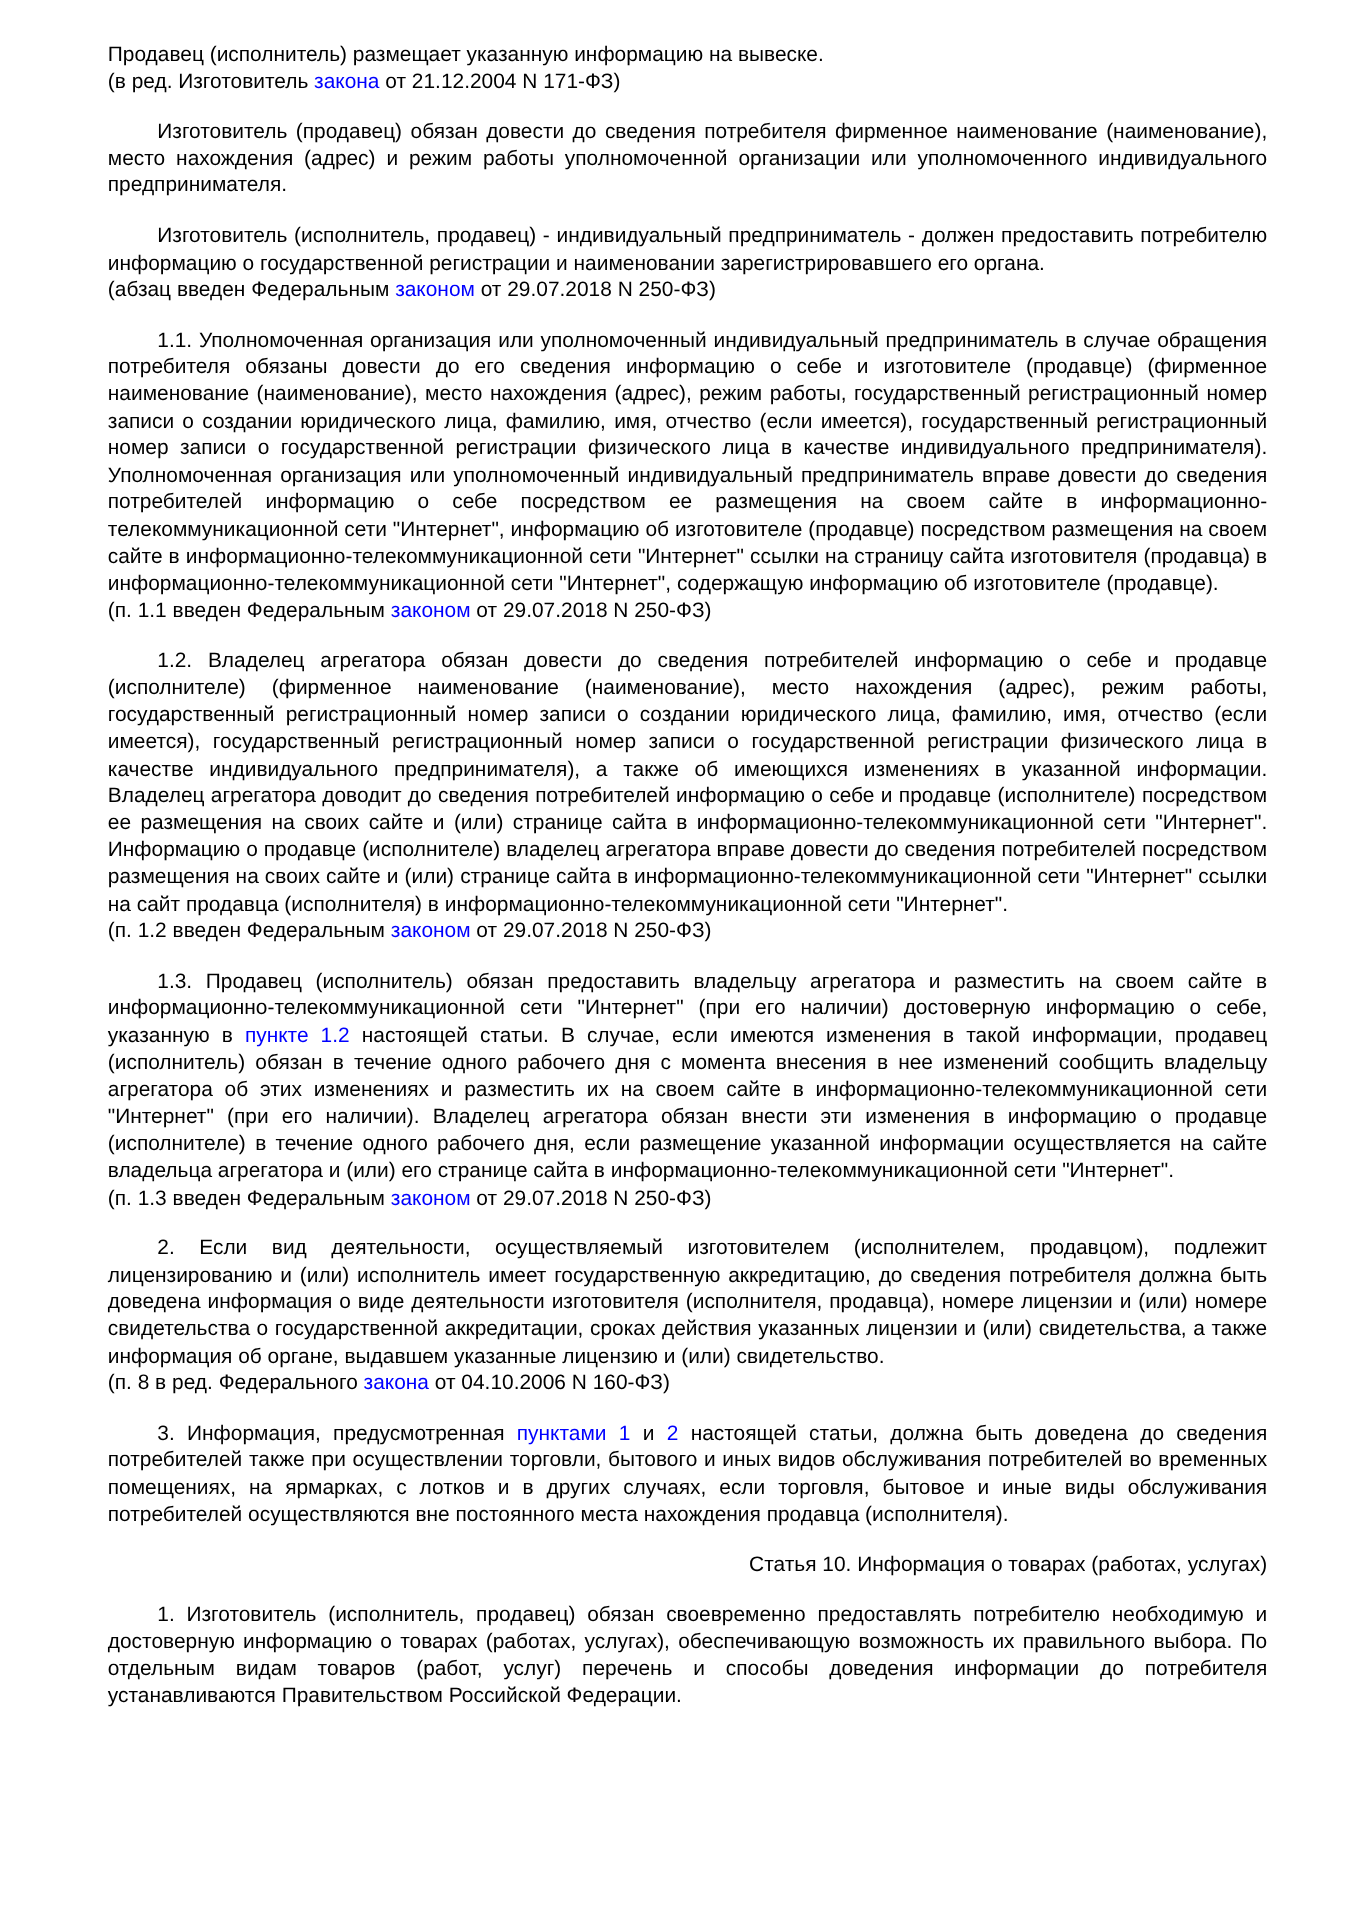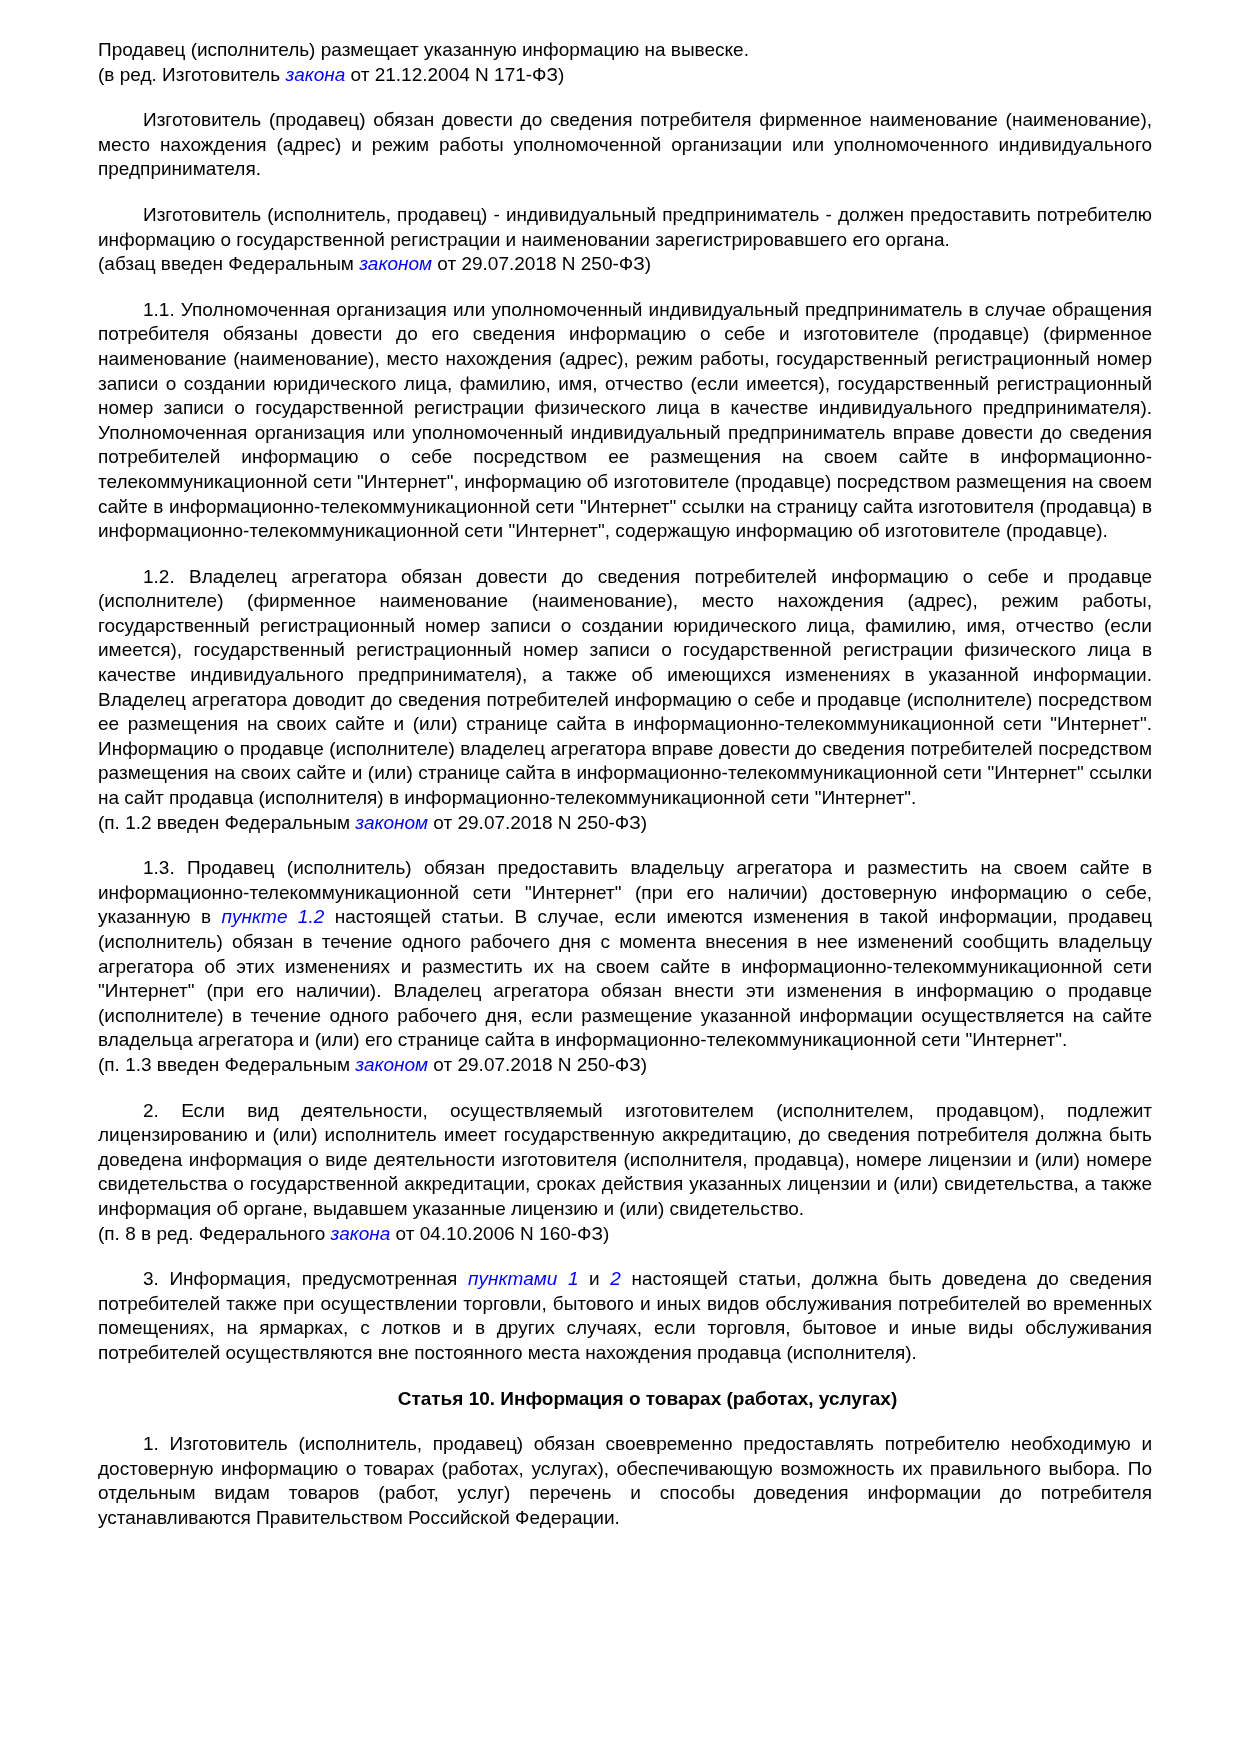--- a/index.html
+++ b/index.html
@@ -31,40 +31,40 @@
     margin-top: 0;
     text-align: left;
   }
   .doc p:first-child {
     margin-top: 0;
   }
   .doc p.indent {
     text-indent: 45px;
   }
   .doc p.heading {
-    font-weight: bold;
-    text-align: center;
+    font-weight: normal;
+    text-align: right;
   }
   a.law-link {
     color: #0000ff;
     text-decoration: none;
     cursor: pointer;
-    font-style: italic;
   }
 </style>
 </head>
 <body style="background: rgb(255, 255, 255); color: rgb(0, 0, 0);">
 
 <div class="doc">
     <p class="paragraph"><span>Продавец (исполнитель) размещает указанную информацию на вывеске.</span></p>
     <p class="note"><span>(в ред. Изготовитель </span><a href="#" class="law-link" style="color: rgb(0, 0, 255);">закона</a><span> от 21.12.2004 N 171-ФЗ)</span></p>
     <p class="paragraph indent"><span>Изготовитель (продавец) обязан довести до сведения потребителя фирменное наименование (наименование), место нахождения (адрес) и режим работы уполномоченной организации или уполномоченного индивидуального предпринимателя.</span></p>
     <p class="paragraph indent"><span>Изготовитель (исполнитель, продавец) - индивидуальный предприниматель - должен предоставить потребителю информацию о государственной регистрации и наименовании зарегистрировавшего его органа.</span></p>
     <p class="note"><span>(абзац введен Федеральным </span><a href="#" class="law-link" style="color: rgb(0, 0, 255);">законом</a><span> от 29.07.2018 N 250-ФЗ)</span></p>
     <p class="paragraph indent"><span>1.1. Уполномоченная организация или уполномоченный индивидуальный предприниматель в случае обращения потребителя обязаны довести до его сведения информацию о себе и изготовителе (продавце) (фирменное наименование (наименование), место нахождения (адрес), режим работы, государственный регистрационный номер записи о создании юридического лица, фамилию, имя, отчество (если имеется), государственный регистрационный номер записи о государственной регистрации физического лица в качестве индивидуального предпринимателя). Уполномоченная организация или уполномоченный индивидуальный предприниматель вправе довести до сведения потребителей информацию о себе посредством ее размещения на своем сайте в информационно-телекоммуникационной сети "Интернет", информацию об изготовителе (продавце) посредством размещения на своем сайте в информационно-телекоммуникационной сети "Интернет" ссылки на страницу сайта изготовителя (продавца) в информационно-телекоммуникационной сети "Интернет", содержащую информацию об изготовителе (продавце).</span></p>
+    <p class="note"><span>(п. 1.1 введен Федеральным </span><a href="#" class="law-link" style="color: rgb(0, 0, 255);">законом</a><span> от 29.07.2018 N 250-ФЗ)</span></p>
     <p class="paragraph indent"><span>1.2. Владелец агрегатора обязан довести до сведения потребителей информацию о себе и продавце (исполнителе) (фирменное наименование (наименование), место нахождения (адрес), режим работы, государственный регистрационный номер записи о создании юридического лица, фамилию, имя, отчество (если имеется), государственный регистрационный номер записи о государственной регистрации физического лица в качестве индивидуального предпринимателя), а также об имеющихся изменениях в указанной информации. Владелец агрегатора доводит до сведения потребителей информацию о себе и продавце (исполнителе) посредством ее размещения на своих сайте и (или) странице сайта в информационно-телекоммуникационной сети "Интернет". Информацию о продавце (исполнителе) владелец агрегатора вправе довести до сведения потребителей посредством размещения на своих сайте и (или) странице сайта в информационно-телекоммуникационной сети "Интернет" ссылки на сайт продавца (исполнителя) в информационно-телекоммуникационной сети "Интернет".</span></p>
     <p class="note"><span>(п. 1.2 введен Федеральным </span><a href="#" class="law-link" style="color: rgb(0, 0, 255);">законом</a><span> от 29.07.2018 N 250-ФЗ)</span></p>
     <p class="paragraph indent"><span>1.3. Продавец (исполнитель) обязан предоставить владельцу агрегатора и разместить на своем сайте в информационно-телекоммуникационной сети "Интернет" (при его наличии) достоверную информацию о себе, указанную в </span><a href="#" class="law-link" style="color: rgb(0, 0, 255);">пункте 1.2</a><span> настоящей статьи. В случае, если имеются изменения в такой информации, продавец (исполнитель) обязан в течение одного рабочего дня с момента внесения в нее изменений сообщить владельцу агрегатора об этих изменениях и разместить их на своем сайте в информационно-телекоммуникационной сети "Интернет" (при его наличии). Владелец агрегатора обязан внести эти изменения в информацию о продавце (исполнителе) в течение одного рабочего дня, если размещение указанной информации осуществляется на сайте владельца агрегатора и (или) его странице сайта в информационно-телекоммуникационной сети "Интернет".</span></p>
     <p class="note"><span>(п. 1.3 введен Федеральным </span><a href="#" class="law-link" style="color: rgb(0, 0, 255);">законом</a><span> от 29.07.2018 N 250-ФЗ)</span></p>
     <p class="paragraph indent"><span>2. Если вид деятельности, осуществляемый изготовителем (исполнителем, продавцом), подлежит лицензированию и (или) исполнитель имеет государственную аккредитацию, до сведения потребителя должна быть доведена информация о виде деятельности изготовителя (исполнителя, продавца), номере лицензии и (или) номере свидетельства о государственной аккредитации, сроках действия указанных лицензии и (или) свидетельства, а также информация об органе, выдавшем указанные лицензию и (или) свидетельство.</span></p>
     <p class="note"><span>(п. 8 в ред. Федерального </span><a href="#" class="law-link" style="color: rgb(0, 0, 255);">закона</a><span> от 04.10.2006 N 160-ФЗ)</span></p>
     <p class="paragraph indent"><span>3. Информация, предусмотренная </span><a href="#" class="law-link" style="color: rgb(0, 0, 255);">пунктами 1</a><span> и </span><a href="#" class="law-link" style="color: rgb(0, 0, 255);">2</a><span> настоящей статьи, должна быть доведена до сведения потребителей также при осуществлении торговли, бытового и иных видов обслуживания потребителей во временных помещениях, на ярмарках, с лотков и в других случаях, если торговля, бытовое и иные виды обслуживания потребителей осуществляются вне постоянного места нахождения продавца (исполнителя).</span></p>
     <p class="heading indent"><span>Статья 10. Информация о товарах (работах, услугах)</span></p>
     <p class="paragraph indent"><span>1. Изготовитель (исполнитель, продавец) обязан своевременно предоставлять потребителю необходимую и достоверную информацию о товарах (работах, услугах), обеспечивающую возможность их правильного выбора. По отдельным видам товаров (работ, услуг) перечень и способы доведения информации до потребителя устанавливаются Правительством Российской Федерации.</span></p>
   </div>

